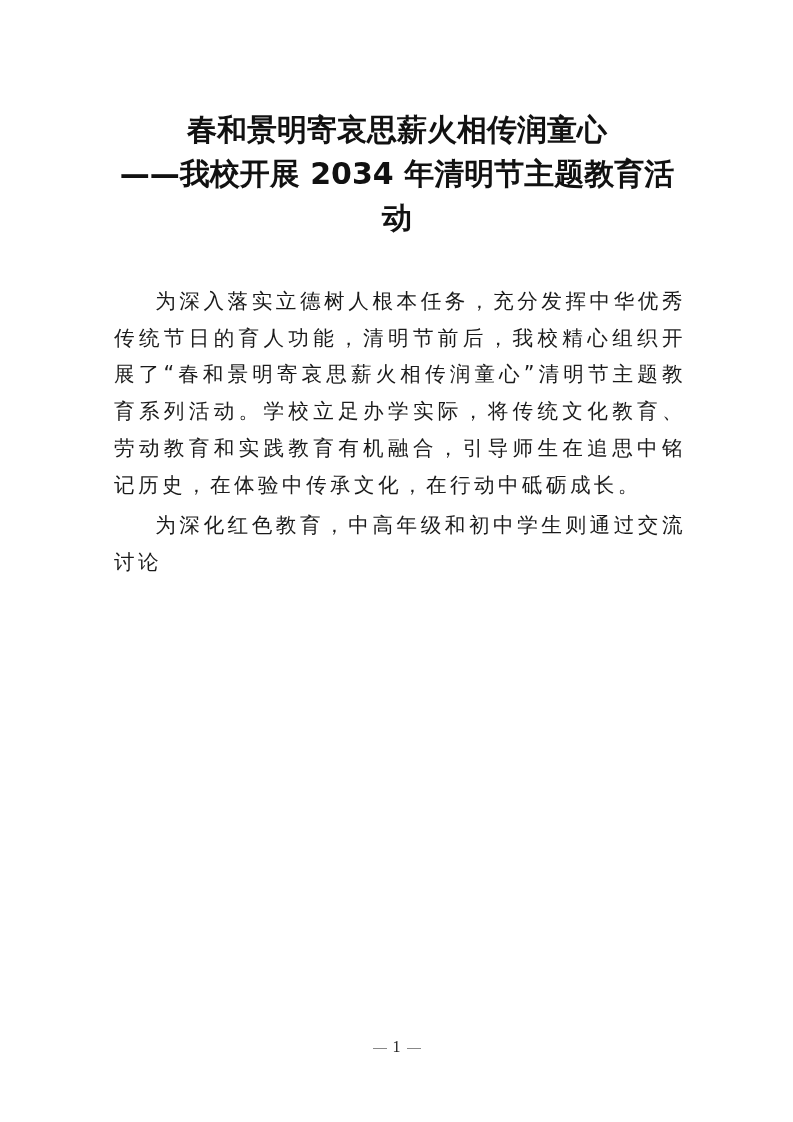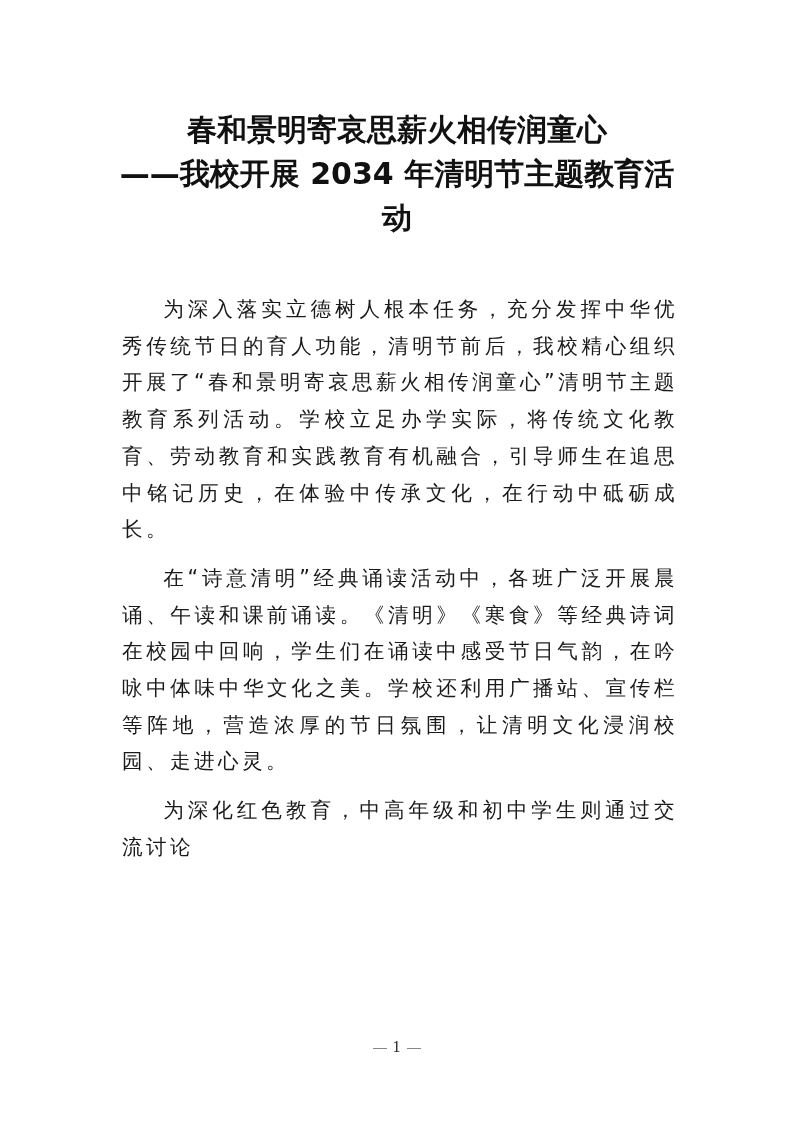--- a/index.html
+++ b/index.html
@@ -4,39 +4,38 @@
   <style>
     html, body { margin: 0; padding: 0; background: #ffffff; }
     body { width: 793px; height: 1122px; position: relative; overflow: hidden;
            font-family: "DejaVu Serif", "Liberation Serif", serif; color: #111; }
     .page { position: absolute; left: 0; top: 0; width: 634px; height: 1122px; background: #fff; }
     .title-block { position: absolute; left: 100px; top: 108px; width: 594px; text-align: center;
                    font-family: "DejaVu Sans", "Liberation Sans", sans-serif; font-weight: bold;
                    font-size: 30px; line-height: 44px; color: #111; letter-spacing: 0; }
     .title-line { display: block; white-space: nowrap; }
     .body-block { position: absolute; left: 110px; top: 279px; width: 580px; }
-    .para { margin: 12px; font-size: 20.6px; line-height: 36.7px; text-indent: 2em;
+    .para { margin: 4px; font-size: 20.6px; line-height: 36.7px; text-indent: 2em;
             text-align: justify; letter-spacing: 3.4px; color: #1a1a1a;
             font-family: "DejaVu Sans", "Liberation Sans", sans-serif; font-weight: normal; }
     .footer { position: absolute; left: 0; width: 793px; top: 1038px; text-align: center;
               font-family: "Liberation Serif", serif; font-size: 16px; color: #222; }
     .dash { display: inline-block; width: 14px; height: 1px; background: #888; vertical-align: middle; margin: 0 6px; }
   </style>
 </head>
 <body>
 
 <div class="page">
   <div class="title-block">
     <span class="title-line">春和景明寄哀思薪火相传润童心</span>
     <span class="title-line">——我校开展 2034 年清明节主题教育活</span>
     <span class="title-line">动</span>
   </div>
 
   <div class="body-block">
     <p class="para">为深入落实立德树人根本任务，充分发挥中华优秀传统节日的育人功能，清明节前后，我校精心组织开展了“春和景明寄哀思薪火相传润童心”清明节主题教育系列活动。学校立足办学实际，将传统文化教育、劳动教育和实践教育有机融合，引导师生在追思中铭记历史，在体验中传承文化，在行动中砥砺成长。</p>
-    <p class="para">在“诗意清明”经典诵读活动中，各班广泛开展晨诵、午读和课前诵读。《清明》《寒食》等经典诗词在校园中回响，学生们在诵读中感受节日气韵，在吟咏中体味中华文化之美。学校还利用广播站、宣传栏等阵地，营造浓厚的节日氛围，让清明文化浸润校园、走进心灵。</p>
     <p class="para">为深化红色教育，中高年级和初中学生则通过交流讨论</p>
   </div>
 
   <div class="footer">
     <span class="dash"></span><span>1</span><span class="dash"></span>
   </div>
 </div>
 
 </body></html>

